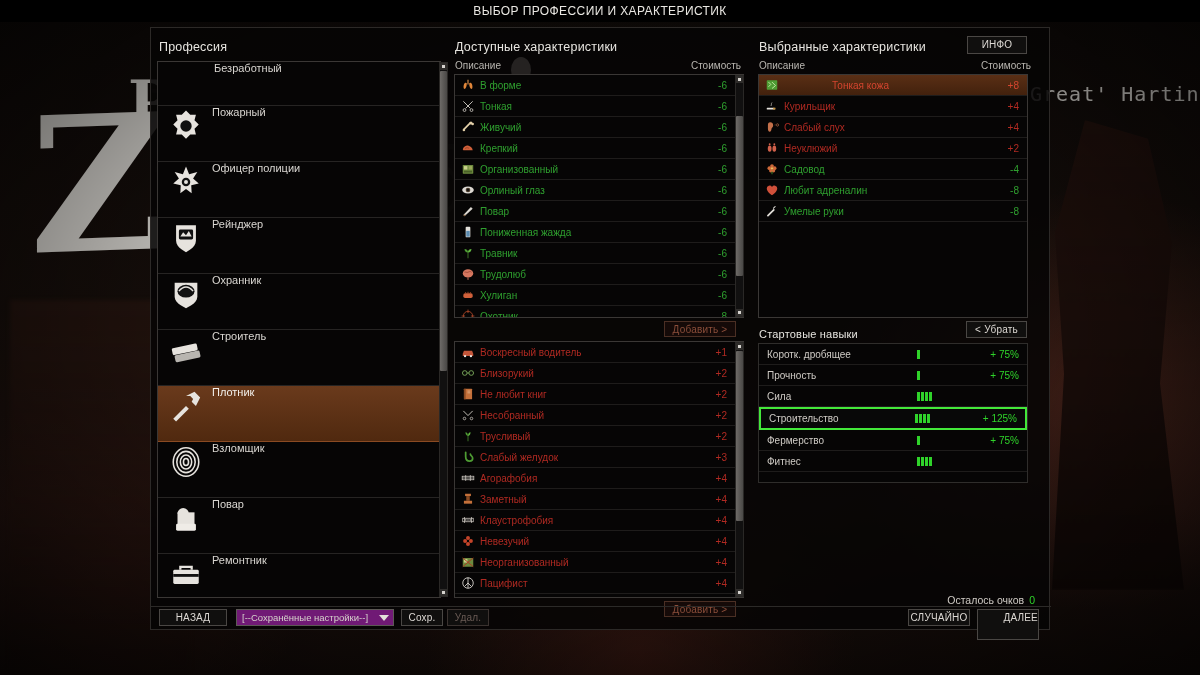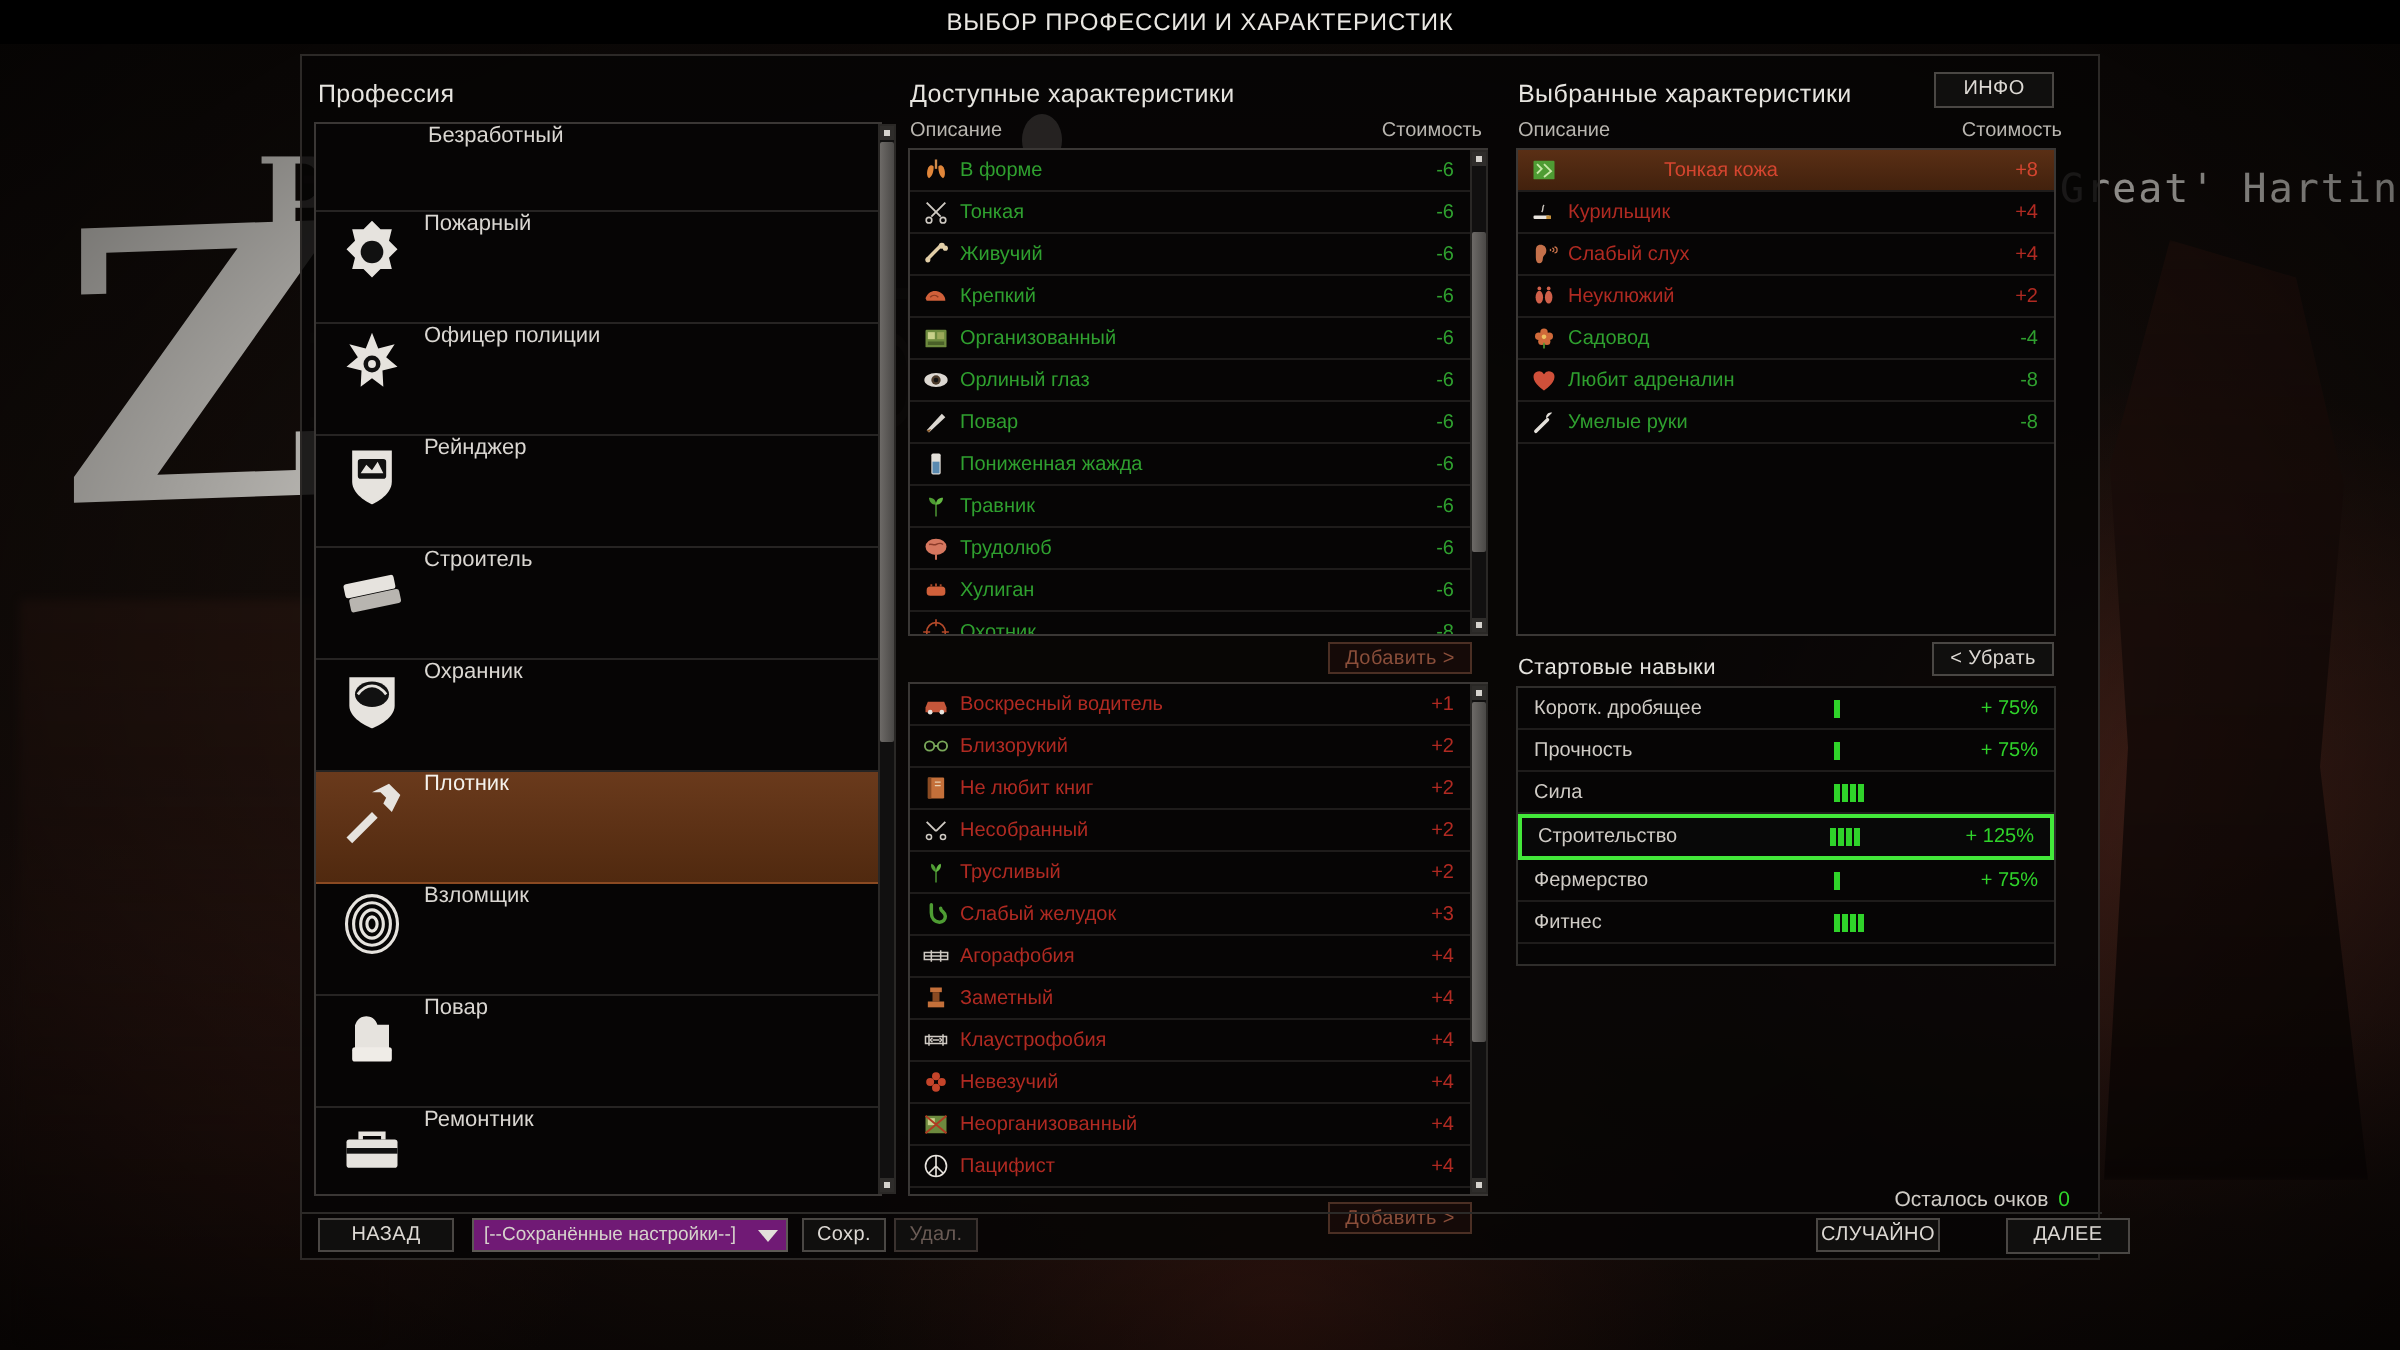--- a/index.html
+++ b/index.html
@@ -354,35 +354,35 @@
             <path d="M5 3h14v11c0 5-7 8-7 8s-7-3-7-8z" fill="#e6e3de"></path>
             <rect x="7" y="6" width="10" height="7" rx="1" fill="#111"></rect>
             <path d="M8 11l2-3 2 2 2-3 2 4z" fill="#e6e3de"></path>
           </svg>
         </div>
         <div class="prof-label">Рейнджер</div>
       </div>
       <div class="prof-row">
         <div class="prof-icon">
           <svg width="34" height="34" viewBox="0 0 24 24">
-            <rect x="2" y="9" width="18" height="5" rx="1" fill="#e6e3de" transform="rotate(-12 11 11)"></rect>
-            <rect x="4" y="14" width="18" height="5" rx="1" fill="#b8b5b0" transform="rotate(-12 13 16)"></rect>
+            <path d="M4 4h16v10c0 5-8 8-8 8S4 19 4 14z" fill="#e6e3de"></path>
+            <ellipse cx="12" cy="10" rx="6" ry="4.5" fill="#111"></ellipse>
+            <path d="M7 10c1.5-2 3-3 5-3s3.5 1 5 3" stroke="#e6e3de" stroke-width="1" fill="none"></path>
           </svg>
         </div>
-        <div class="prof-label">Строитель</div>
+        <div class="prof-label">Охранник</div>
       </div>
       <div class="prof-row">
         <div class="prof-icon">
           <svg width="34" height="34" viewBox="0 0 24 24">
-            <path d="M4 4h16v10c0 5-8 8-8 8S4 19 4 14z" fill="#e6e3de"></path>
-            <ellipse cx="12" cy="10" rx="6" ry="4.5" fill="#111"></ellipse>
-            <path d="M7 10c1.5-2 3-3 5-3s3.5 1 5 3" stroke="#e6e3de" stroke-width="1" fill="none"></path>
+            <rect x="2" y="9" width="18" height="5" rx="1" fill="#e6e3de" transform="rotate(-12 11 11)"></rect>
+            <rect x="4" y="14" width="18" height="5" rx="1" fill="#b8b5b0" transform="rotate(-12 13 16)"></rect>
           </svg>
         </div>
-        <div class="prof-label">Охранник</div>
+        <div class="prof-label">Строитель</div>
       </div>
       <div class="prof-row selected">
         <div class="prof-icon">
           <svg width="34" height="34" viewBox="0 0 24 24">
             <path d="M3 21l9-9 2 2-9 9z" fill="#e6e3de"></path>
             <path d="M12 5l6-3 4 4-3 6-3-3 1-2-2-2z" fill="#e6e3de"></path>
           </svg>
         </div>
         <div class="prof-label">Плотник</div>
       </div>
@@ -886,15 +886,15 @@
 
   <div id="preset-select">
     <span>[--Сохранённые настройки--]</span>
     <span class="caret"></span>
   </div>
 
   <div class="btn" style="left:250px; top:581px; width:42px; height:17px; line-height:15px;">Сохр.</div>
   <div class="btn dim" style="left:296px; top:581px; width:42px; height:17px; line-height:15px;">Удал.</div>
 
   <div class="btn" style="left:757px; top:581px; width:62px; height:17px; line-height:15px;">СЛУЧАЙНО</div>
-  <div class="btn" style="left:852px; top:581px; width:62px; height:18px; line-height:15px;">ДАЛЕЕ</div>
+  <div class="btn" style="left:826px; top:581px; width:62px; height:31px; line-height:15px;text-align:right;">ДАЛЕЕ</div>
 
 </div>
 
 </body></html>

